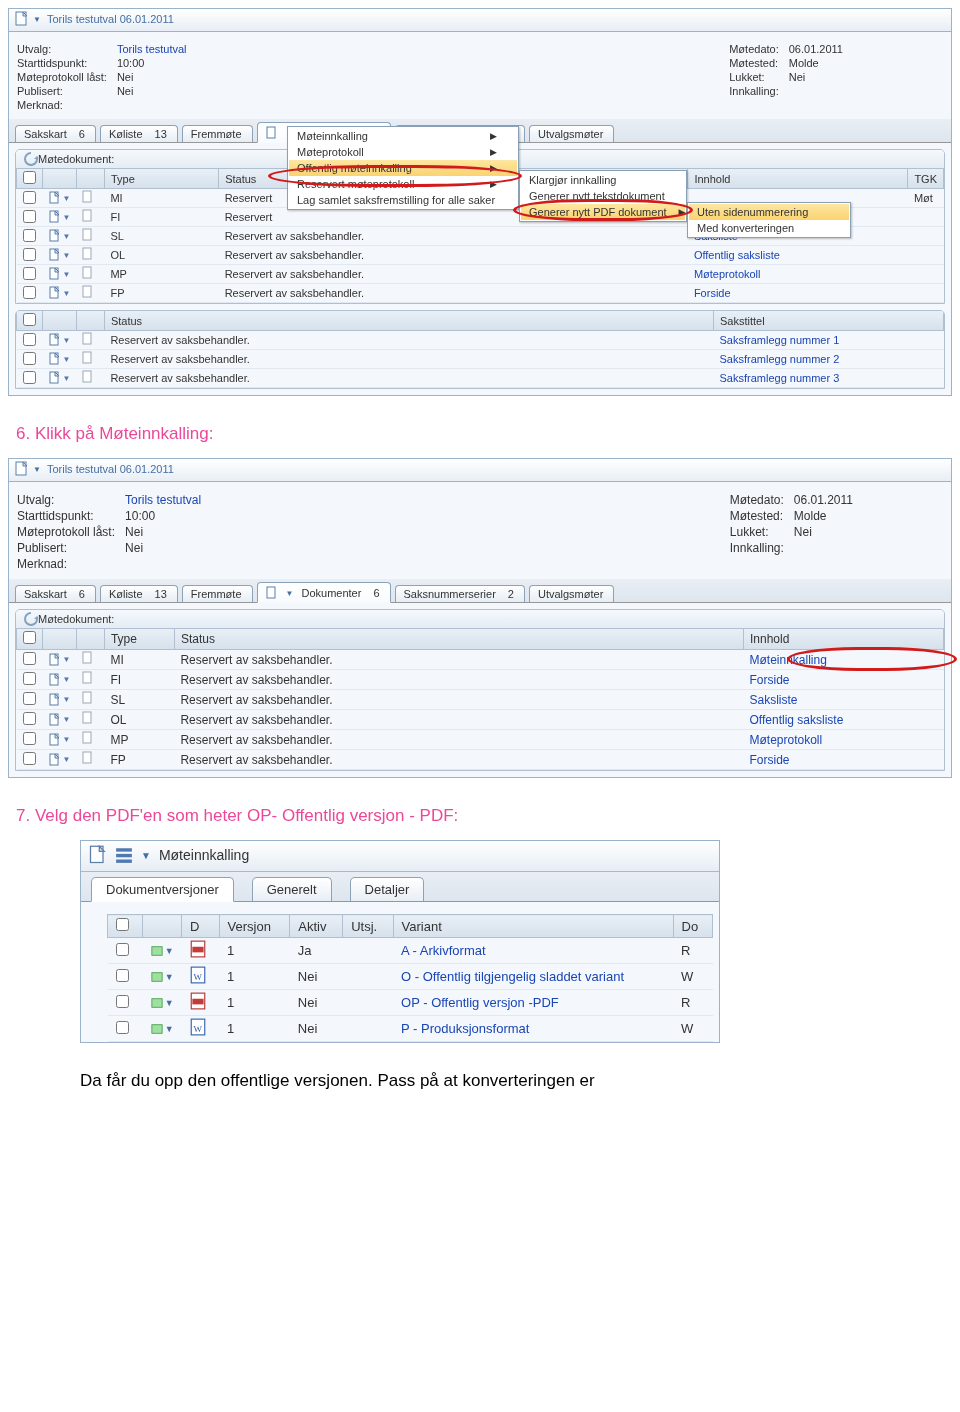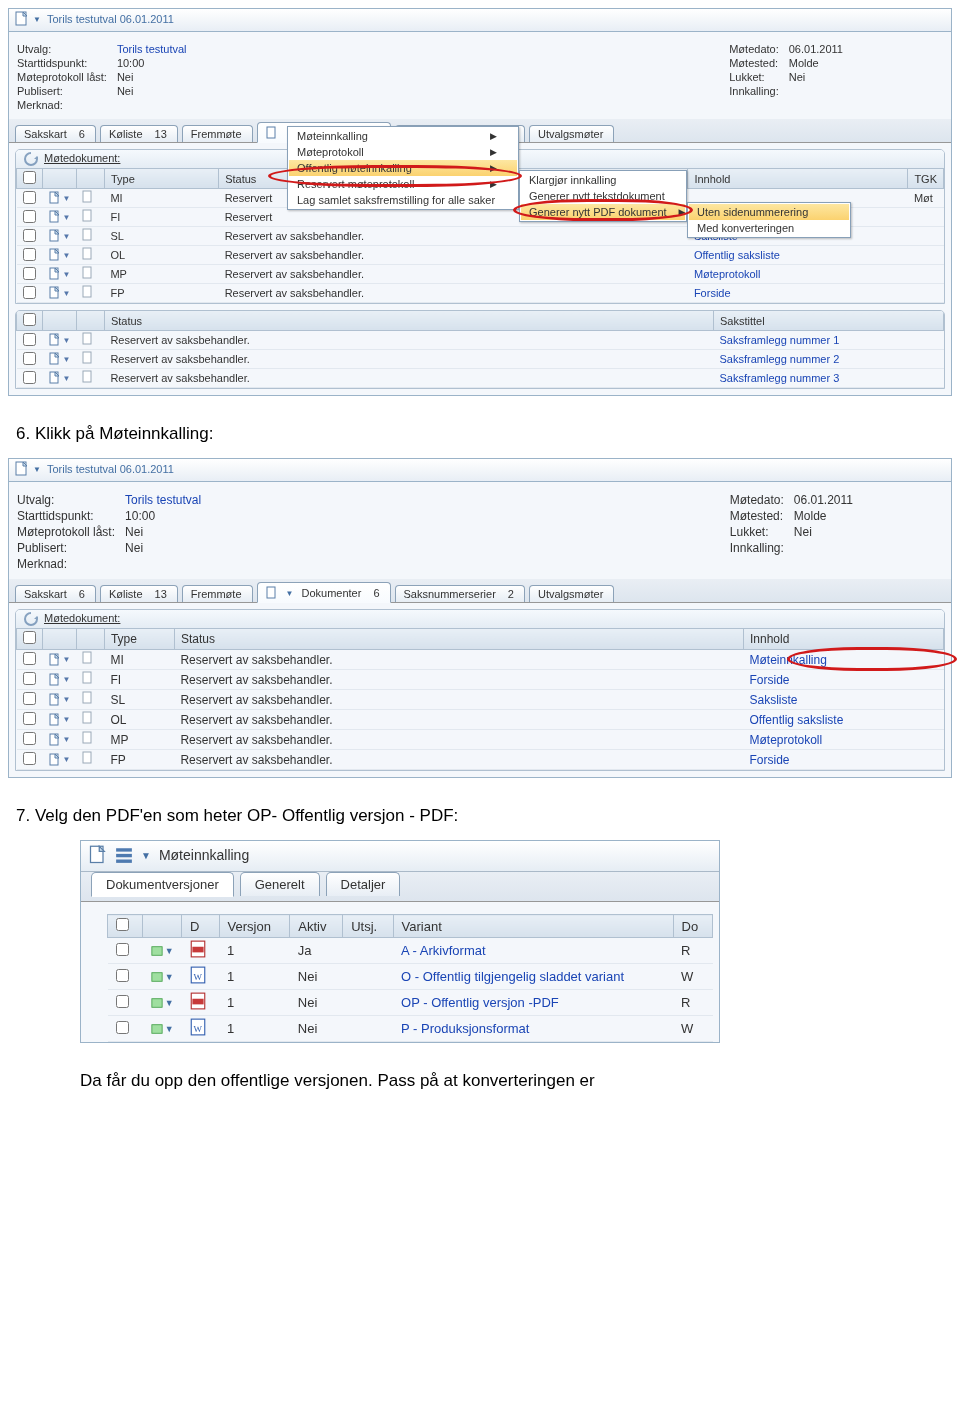--- a/index.html
+++ b/index.html
@@ -84,27 +84,25 @@
 
   
   .section {
     margin: 6px;
     border:1px solid #b0c0d0;
     border-radius: 5px 5px 0 0;
     overflow:hidden;
   }
   .section-header {
     display:flex;
-    align-items:flex-start;
-    gap:6px;
+    align-items:center;
     padding:2px 8px;
     background: linear-gradient(#f5f9fd,#e4ecf4);
     border-bottom:1px solid #b0c0d0;
     font-size:11px;
-    text-decoration:underline;
   }
   .section-header .hdr-icon { width:14px; height:14px; opacity:.7; }
 
   
   table.grid {
     border-collapse:collapse;
     width:100%;
     font-size:11px;
   }
   table.grid th {
@@ -158,21 +156,21 @@
     border-radius:50% / 60%;
     pointer-events:none;
     z-index:20;
   }
 
   
   .instr {
     font-family: Verdana, sans-serif;
     font-size: 17px;
     margin: 28px 0 14px 8px;
-    color:#000000;
+    color:#ec4899;
   }
   .instr-small {
     font-family: Verdana, sans-serif;
     font-size: 17px;
     margin: 8px 0 14px 72px;
     color:#000;
   }
 
   
   .ver-title {
@@ -180,26 +178,26 @@
     align-items:center;
     gap:8px;
     padding:4px 8px 6px 8px;
     font-size:14px;
     background: linear-gradient(#fff,#e6edf4);
     border-bottom:1px solid #aab9c8;
   }
   .ver-title .dd-arrow { color:#436fa3; font-size:10px; }
 
   .ver-tabs {
-    display:flex; gap:6px;
+    display:flex; gap:18px;
     padding: 0 10px;
     border-bottom:1px solid #979797;
     background:linear-gradient(#e9eef4,#dde5ee);
     height:30px;
-    align-items:flex-start;
+    align-items:flex-end;
   }
   .vtab {
     padding: 4px 14px;
     border:1px solid #8ca2b8;
     border-bottom:none;
     border-top-left-radius:5px;
     border-top-right-radius:5px;
     background: linear-gradient(#fff,#e8eef5);
     font-size:13px;
     cursor:pointer;

